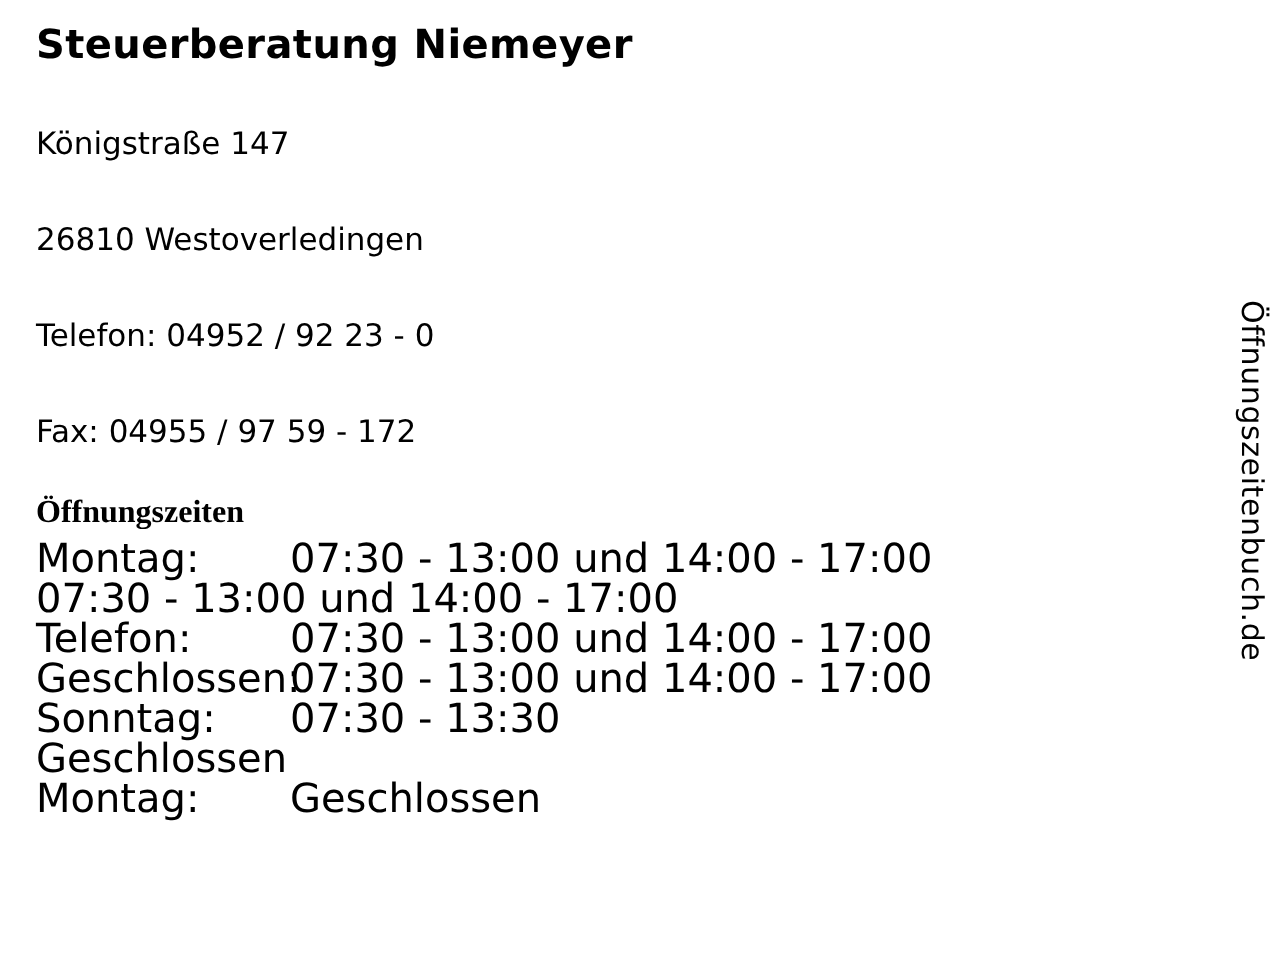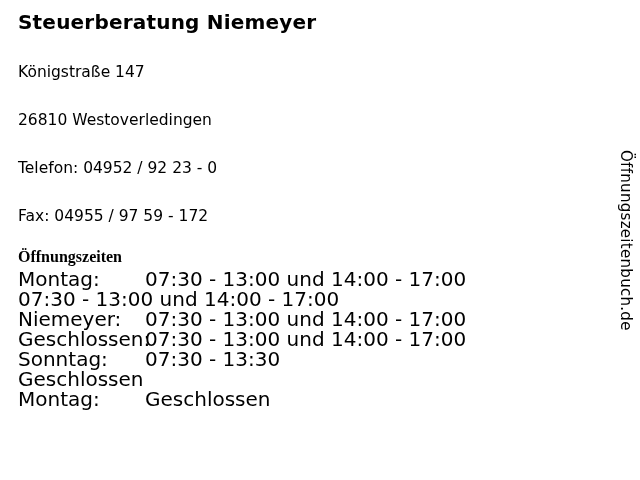--- a/index.html
+++ b/index.html
@@ -80,21 +80,21 @@
 
   <div>
     <div class="hours-row">
       <span class="day-label">Montag:</span>
       <span class="day-hours">07:30 - 13:00 und 14:00 - 17:00</span>
     </div>
     <div class="hours-row">
       <span class="day-hours">07:30 - 13:00 und 14:00 - 17:00</span>
     </div>
     <div class="hours-row">
-      <span class="day-label">Niemeyer:</span>
+      <span class="day-label">Telefon:</span>
       <span class="day-hours">07:30 - 13:00 und 14:00 - 17:00</span>
     </div>
     <div class="hours-row">
       <span class="day-label">Geschlossen:</span>
       <span class="day-hours">07:30 - 13:00 und 14:00 - 17:00</span>
     </div>
     <div class="hours-row">
       <span class="day-label">Sonntag:</span>
       <span class="day-hours">07:30 - 13:30</span>
     </div>

